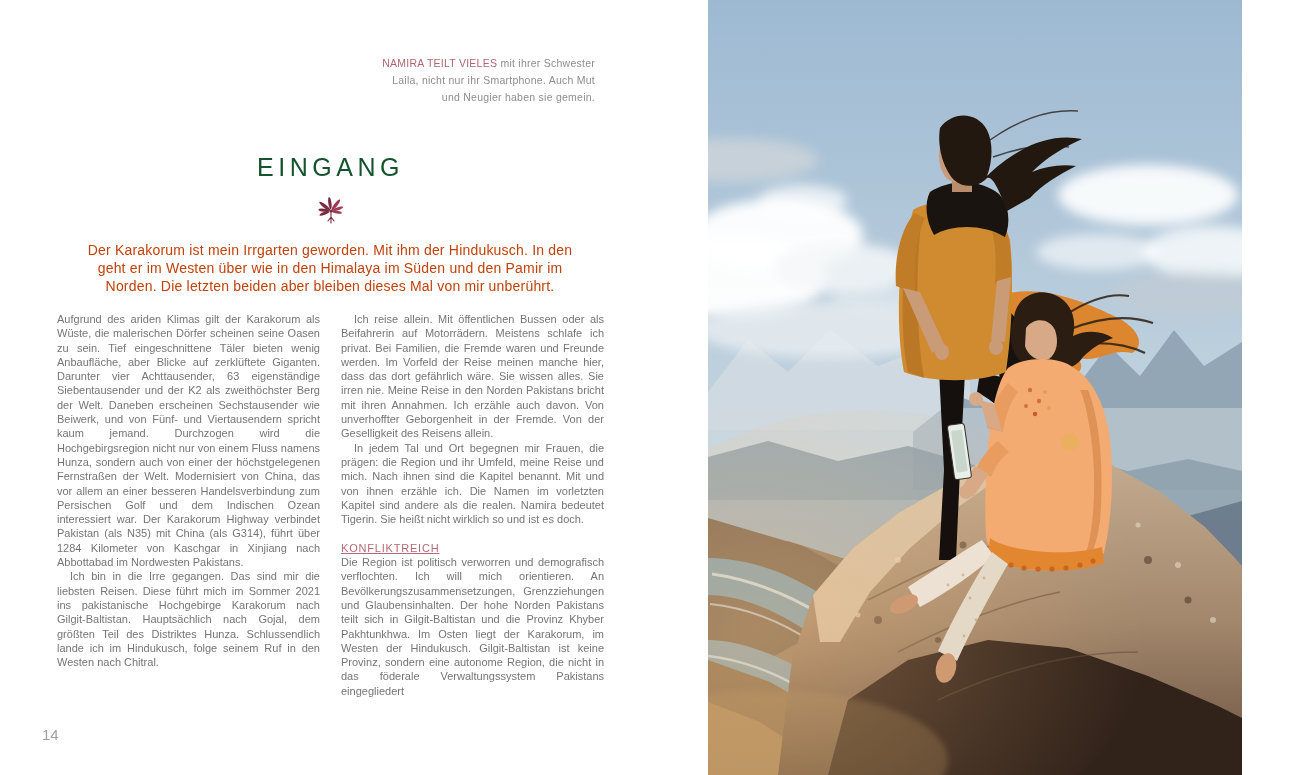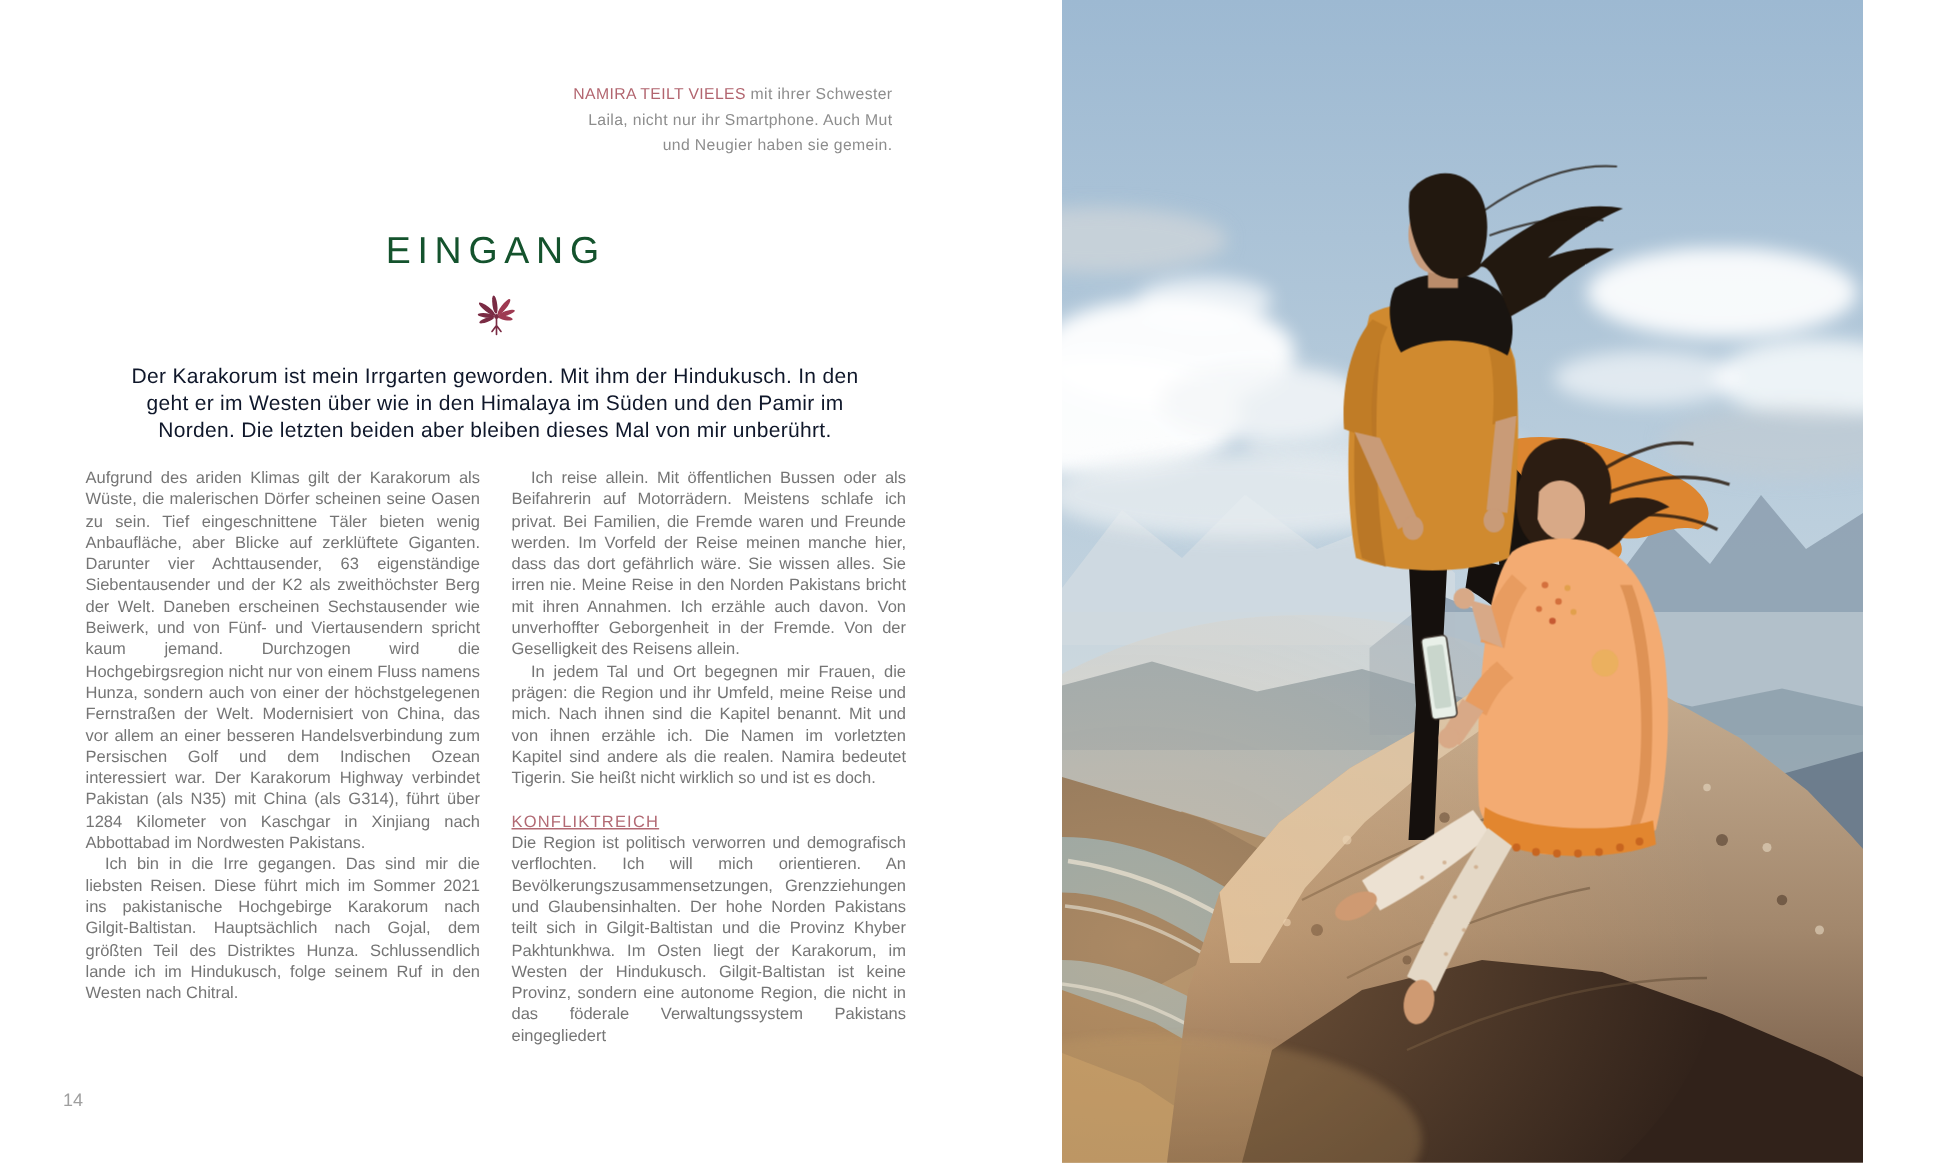--- a/index.html
+++ b/index.html
@@ -20,38 +20,38 @@
     text-align:center; font-size:25px; font-weight:400;
     letter-spacing:4.5px; color:#14532d;
   }
   .ornament {
     position:absolute; top:194px; left:57px; width:547px; height:36px;
     display:flex; align-items:center; justify-content:center;
   }
   .intro {
     position:absolute; top:241px; left:80px; width:500px; margin:0;
     text-align:center; font-size:14px; line-height:1.3;
-    color:#0f172a; letter-spacing:.2px;
+    color:#c2410c; letter-spacing:.2px;
   }
   .columns {
     position:absolute; top:312px; left:57px; width:547px;
     display:grid; grid-template-columns:1fr 1fr; column-gap:13px;gap:21px;
   }
   .col p {
     margin:0; font-size:11px; line-height:14.3px;
     color:#757575; text-align:justify; text-indent:13px;
   }
   .col p.noindent { text-indent:0; }
   .col .sub-heading {
     margin:14.3px 0 0 0; font-size:11px; line-height:14.3px;
     font-weight:400; letter-spacing:.8px; color:#b26a74;text-decoration:underline;
   }
   .page-number {
     position:absolute; top:726px; left:42px;
-    font-size:12px; color:#9f9f9f;
+    font-size:15px; color:#9f9f9f;
   }
 
   
   .photo {
     position:absolute; top:0; left:708px; width:534px; height:775px;
     margin:0; overflow:hidden; background:#b9cdde;
   }
   .photo svg { display:block; width:100%; height:100%; }
 </style>
 </head>

